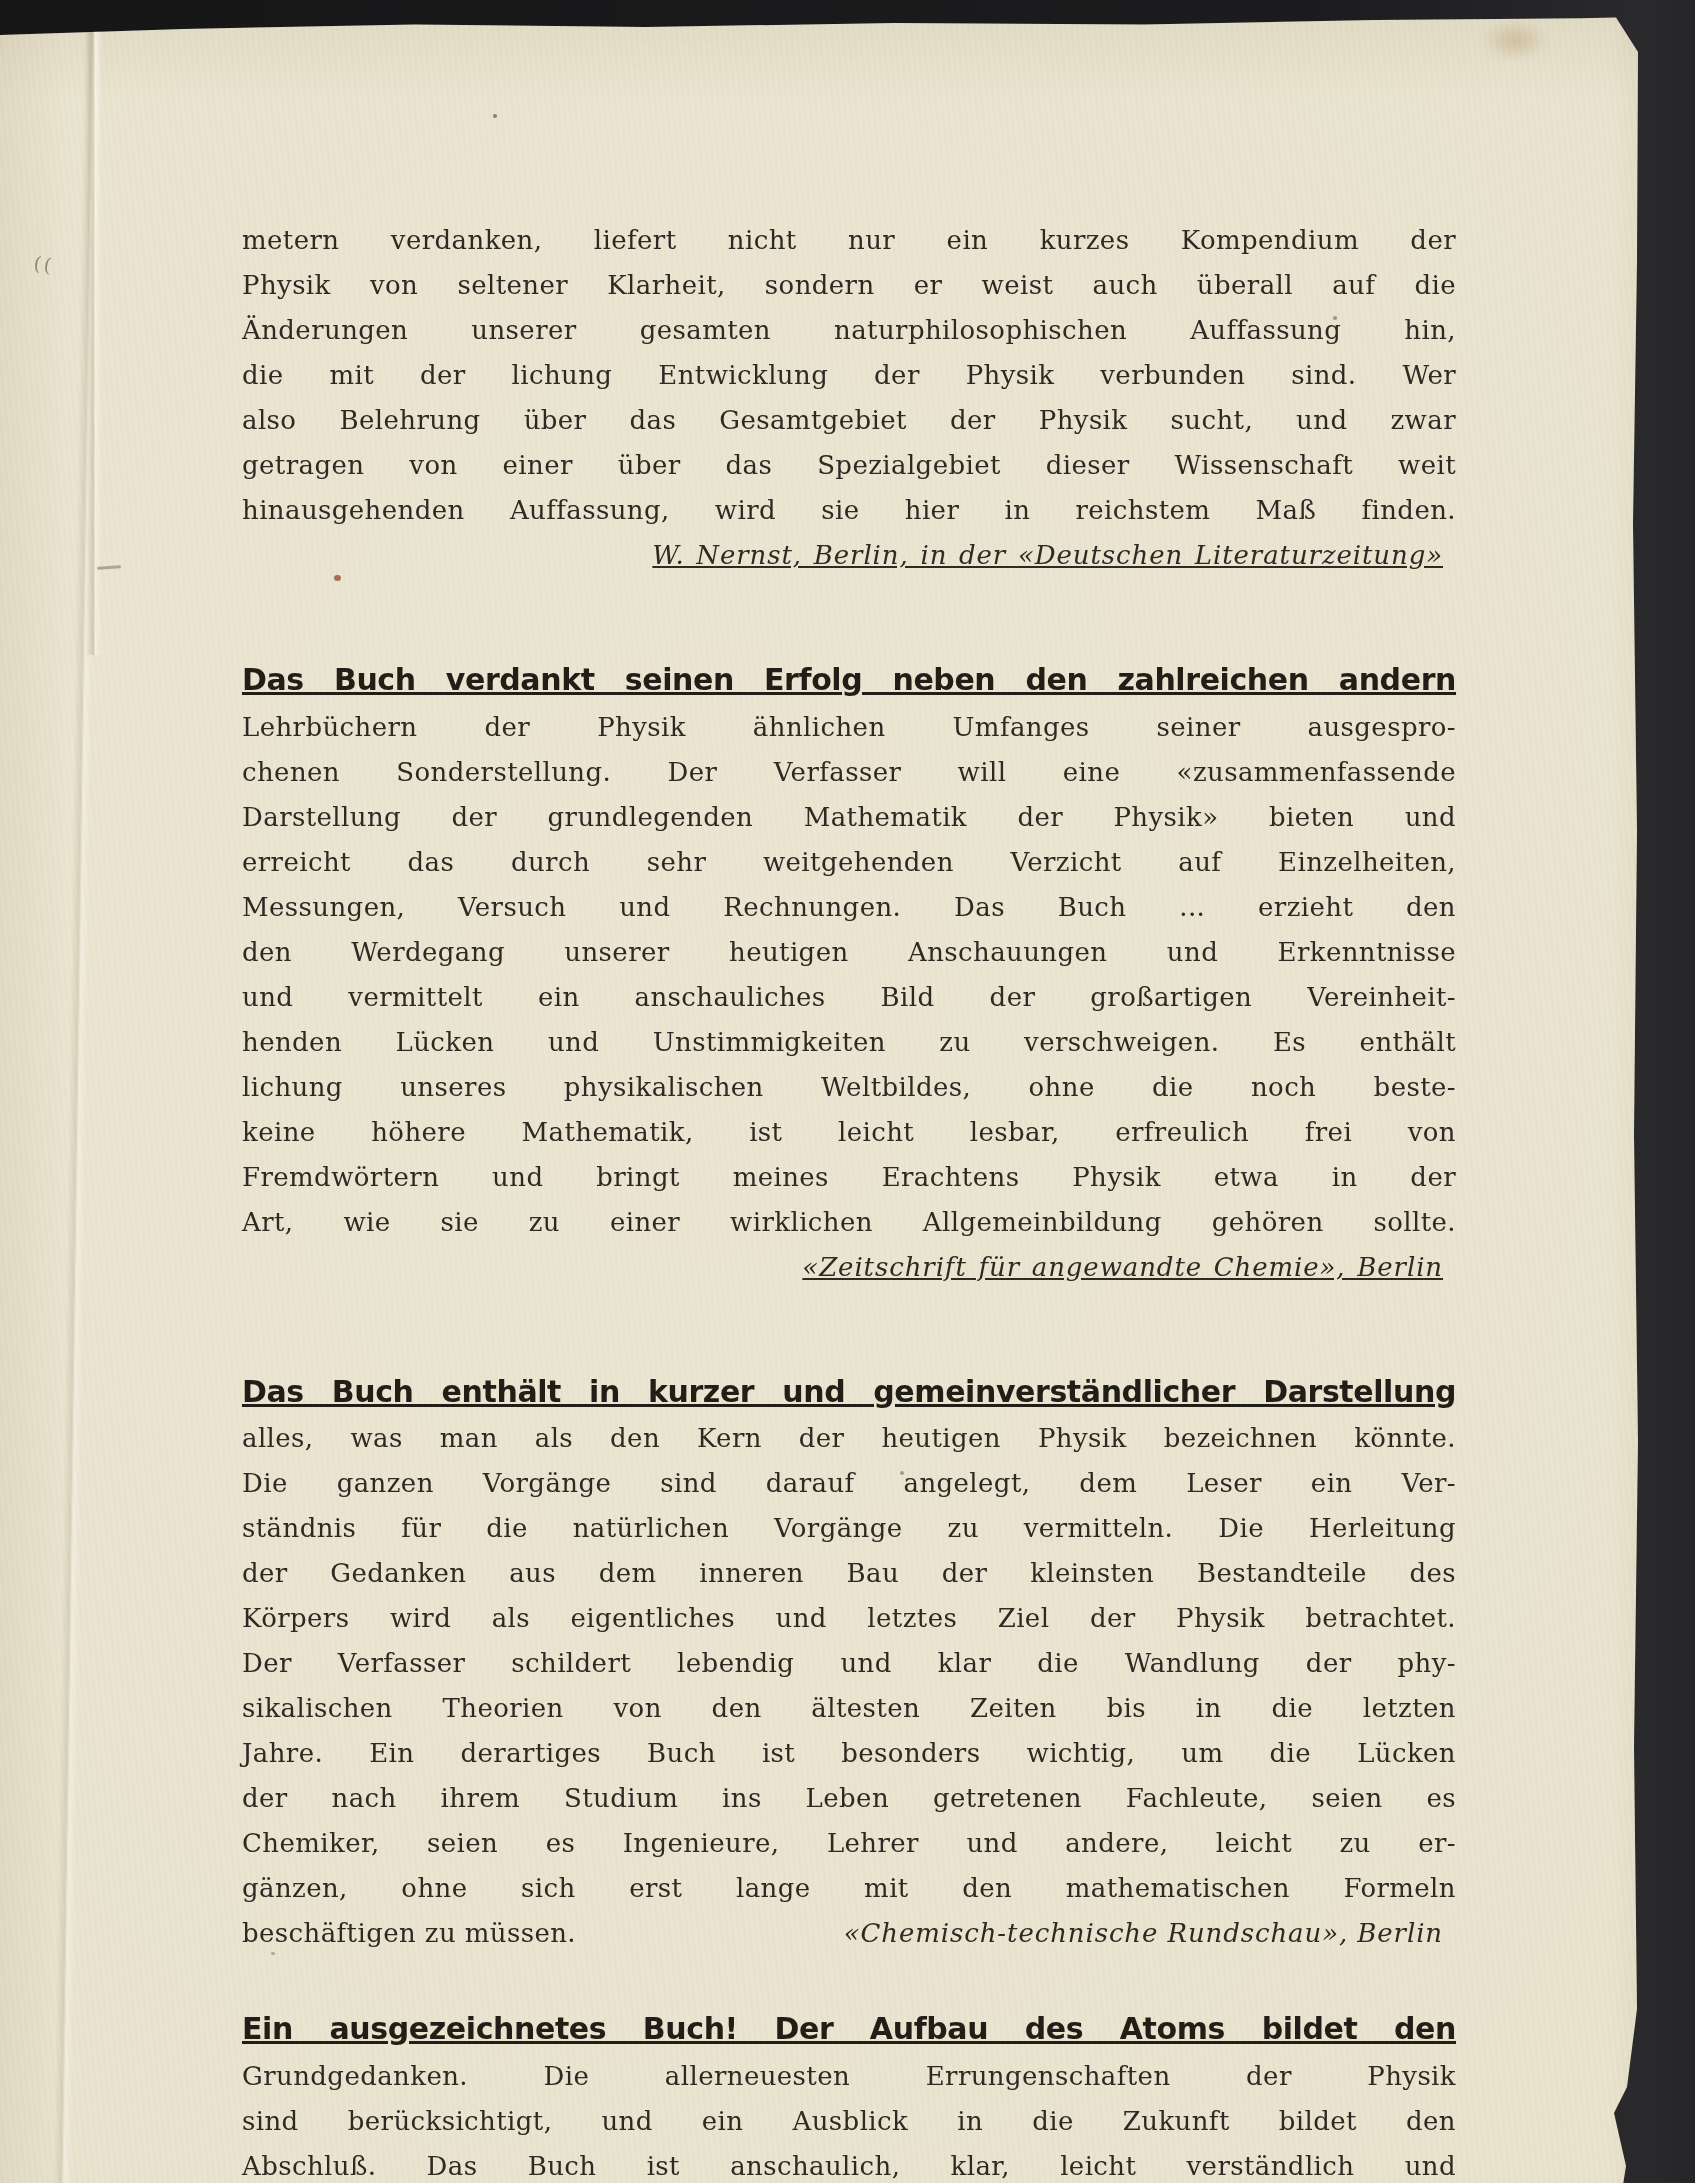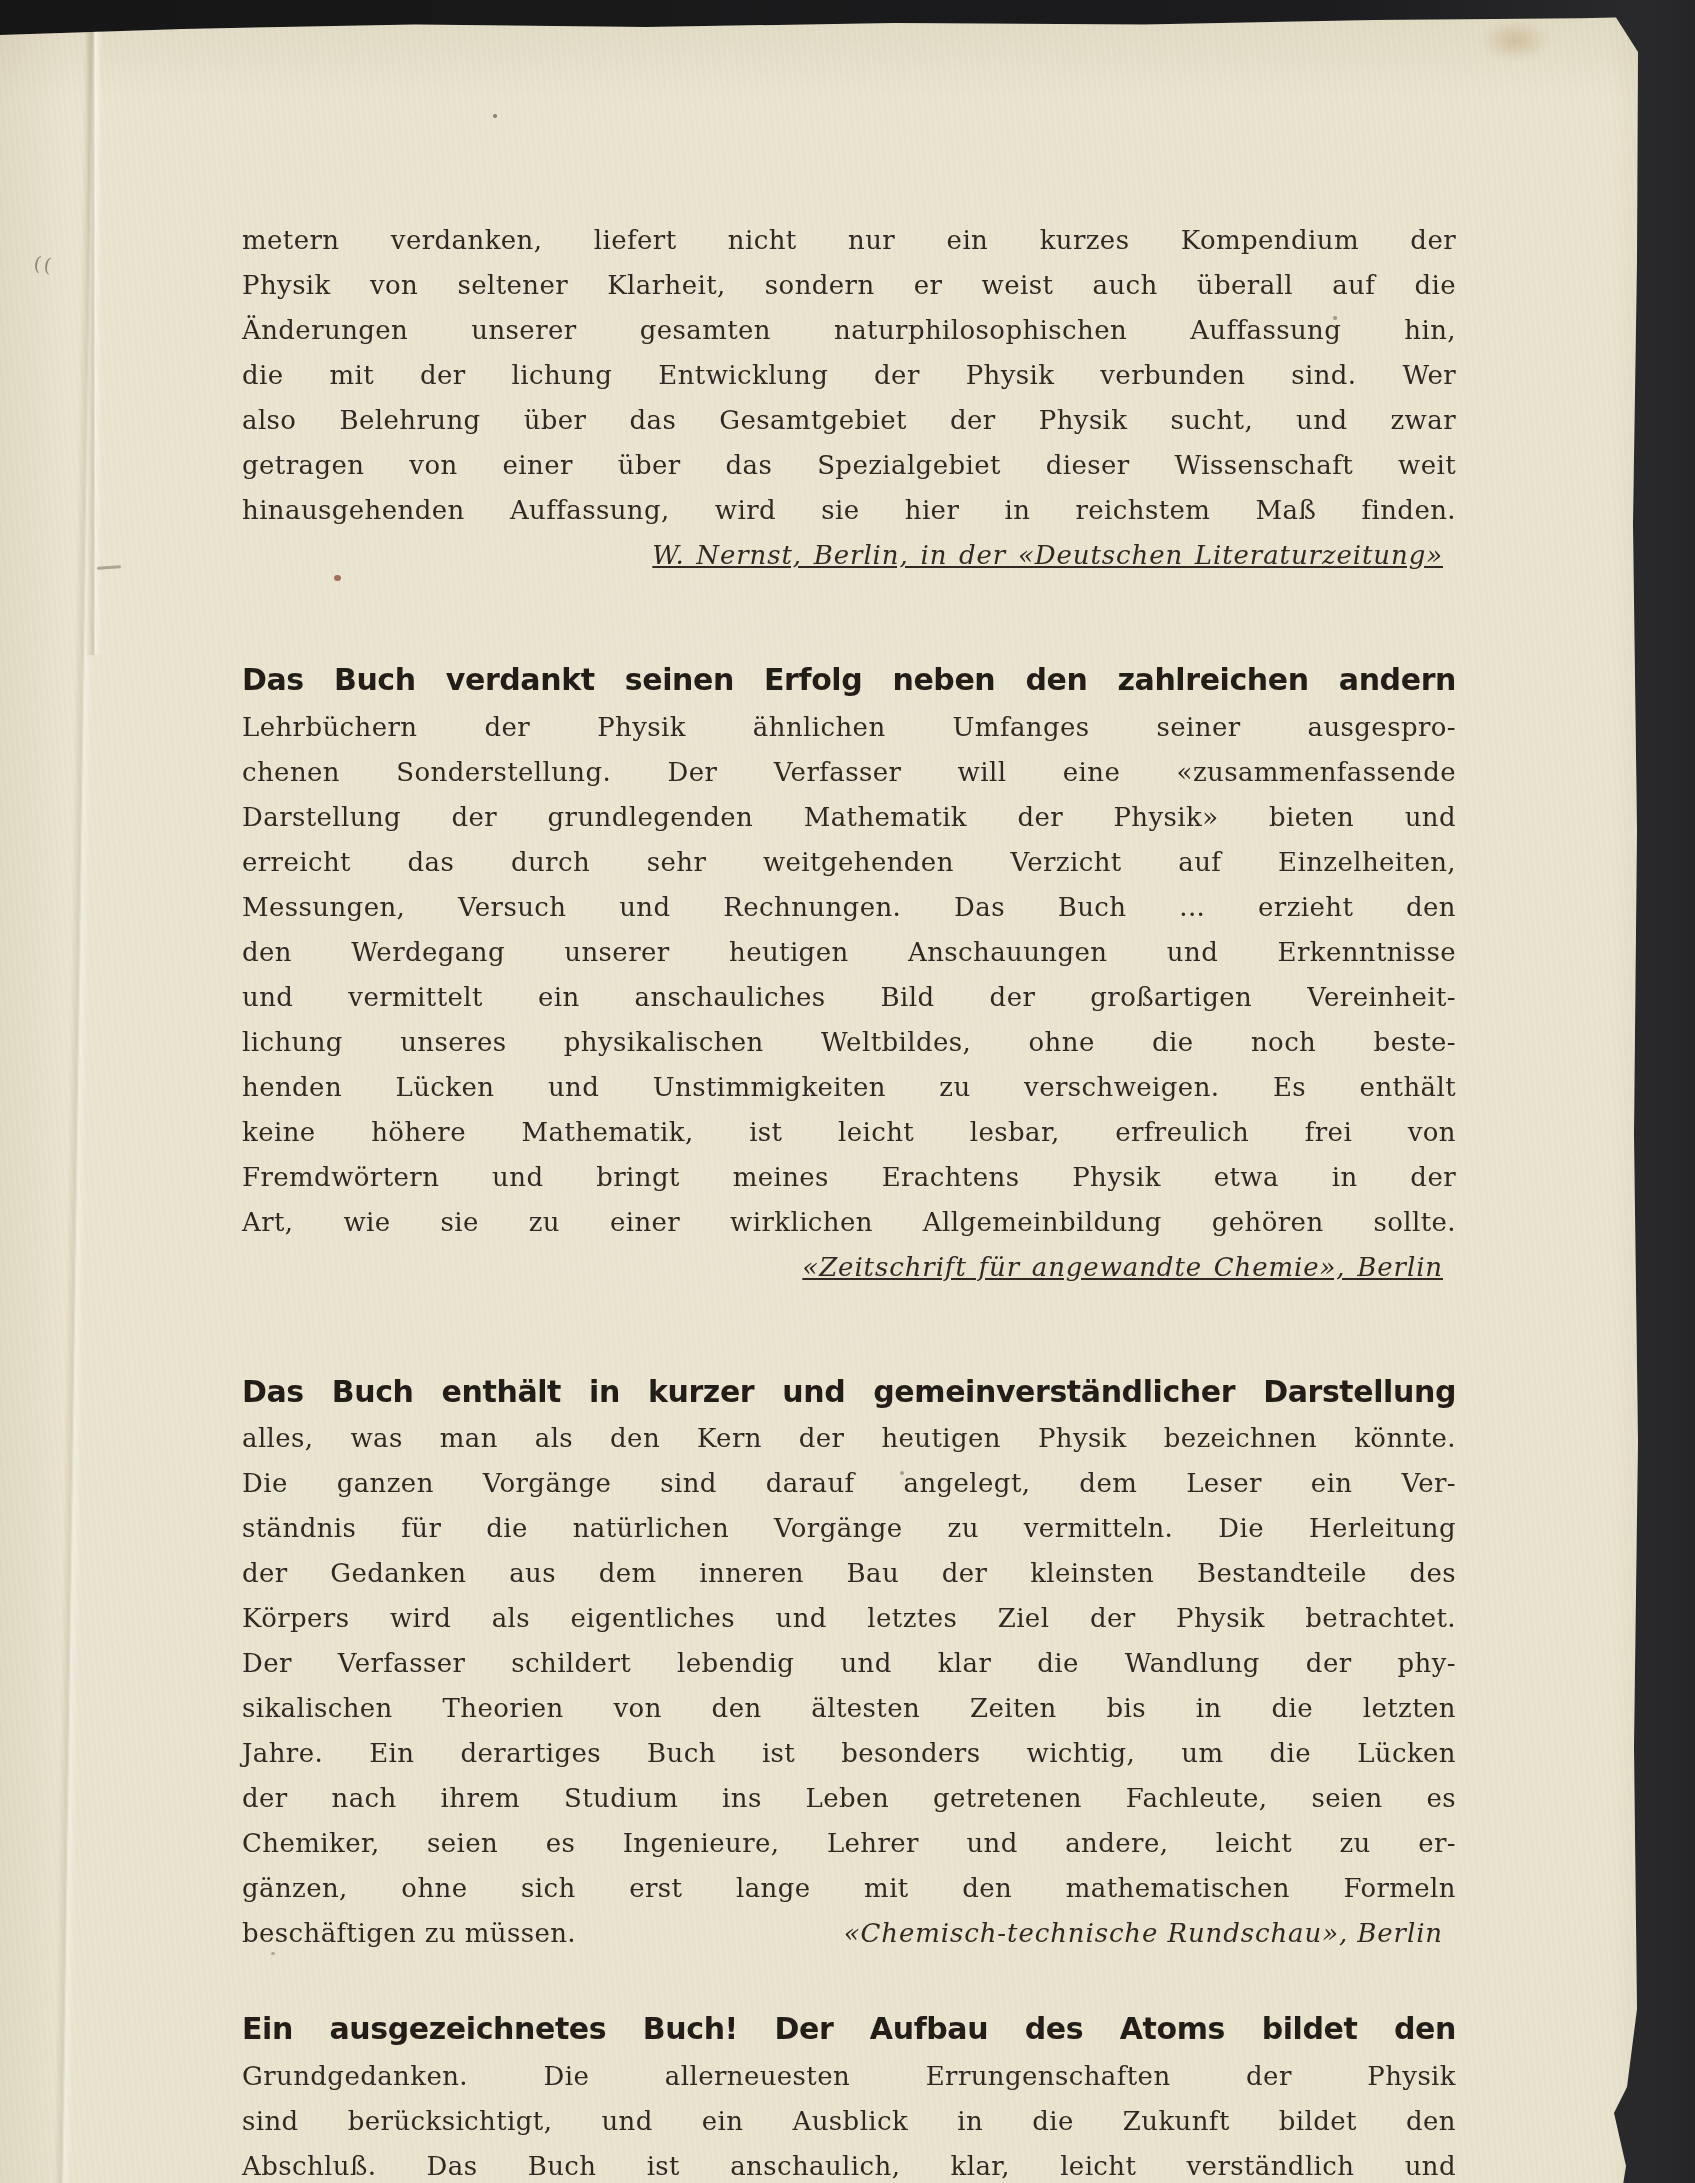--- a/index.html
+++ b/index.html
@@ -61,20 +61,21 @@
     font:26px/45px "DejaVu Serif",serif;
     letter-spacing:0.4px;word-spacing:2.6px;
     text-align:justify;text-align-last:justify;
     white-space:nowrap;
   }
   .hd{
     font:bold 30px/46px "DejaVu Sans","Liberation Sans",sans-serif;
     letter-spacing:-0.4px;color:#211d17;
     text-align:justify;text-align-last:justify;white-space:nowrap;
     margin:0 0 1.7px 0;
+    text-decoration:underline;
   }
   .attr{
     font:italic 26px/45px "DejaVu Serif",serif;
     letter-spacing:0.9px;word-spacing:2.6px;
     text-align:right;padding-right:13px;color:#2e2a23;text-decoration:underline;
   }
   .mixed{display:flex;justify-content:space-between;align-items:baseline;line-height:45px;}
   .mixed .frag{font:26px/45px "DejaVu Serif",serif;letter-spacing:0.4px;text-align:center;}
   .mixed .src{font:italic 26px/45px "DejaVu Serif",serif;letter-spacing:0.9px;padding-right:13px;}
   .sec2{margin-top:79px;}
@@ -114,22 +115,22 @@
 
       <section class="sec2">
         <div class="hd">Das Buch verdankt seinen Erfolg neben den zahlreichen andern</div>
         <div class="tl">Lehrbüchern der Physik ähnlichen Umfanges seiner ausgespro-</div>
         <div class="tl">chenen Sonderstellung. Der Verfasser will eine «zusammenfassende</div>
         <div class="tl">Darstellung der grundlegenden Mathematik der Physik» bieten und</div>
         <div class="tl">erreicht das durch sehr weitgehenden Verzicht auf Einzelheiten,</div>
         <div class="tl">Messungen, Versuch und Rechnungen. Das Buch ... erzieht den</div>
         <div class="tl">den Werdegang unserer heutigen Anschauungen und Erkenntnisse</div>
         <div class="tl">und vermittelt ein anschauliches Bild der großartigen Vereinheit-</div>
+        <div class="tl">henden Lücken und Unstimmigkeiten zu verschweigen. Es enthält</div>
         <div class="tl">lichung unseres physikalischen Weltbildes, ohne die noch beste-</div>
-        <div class="tl">henden Lücken und Unstimmigkeiten zu verschweigen. Es enthält</div>
         <div class="tl">keine höhere Mathematik, ist leicht lesbar, erfreulich frei von</div>
         <div class="tl">Fremdwörtern und bringt meines Erachtens Physik etwa in der</div>
         <div class="tl">Art, wie sie zu einer wirklichen Allgemeinbildung gehören sollte.</div>
         <div class="attr">«Zeitschrift für angewandte Chemie», Berlin</div>
       </section>
 
       <section class="sec3">
         <div class="hd">Das Buch enthält in kurzer und gemeinverständlicher Darstellung</div>
         <div class="tl">alles, was man als den Kern der heutigen Physik bezeichnen könnte.</div>
         <div class="tl">Die ganzen Vorgänge sind darauf angelegt, dem Leser ein Ver-</div>

